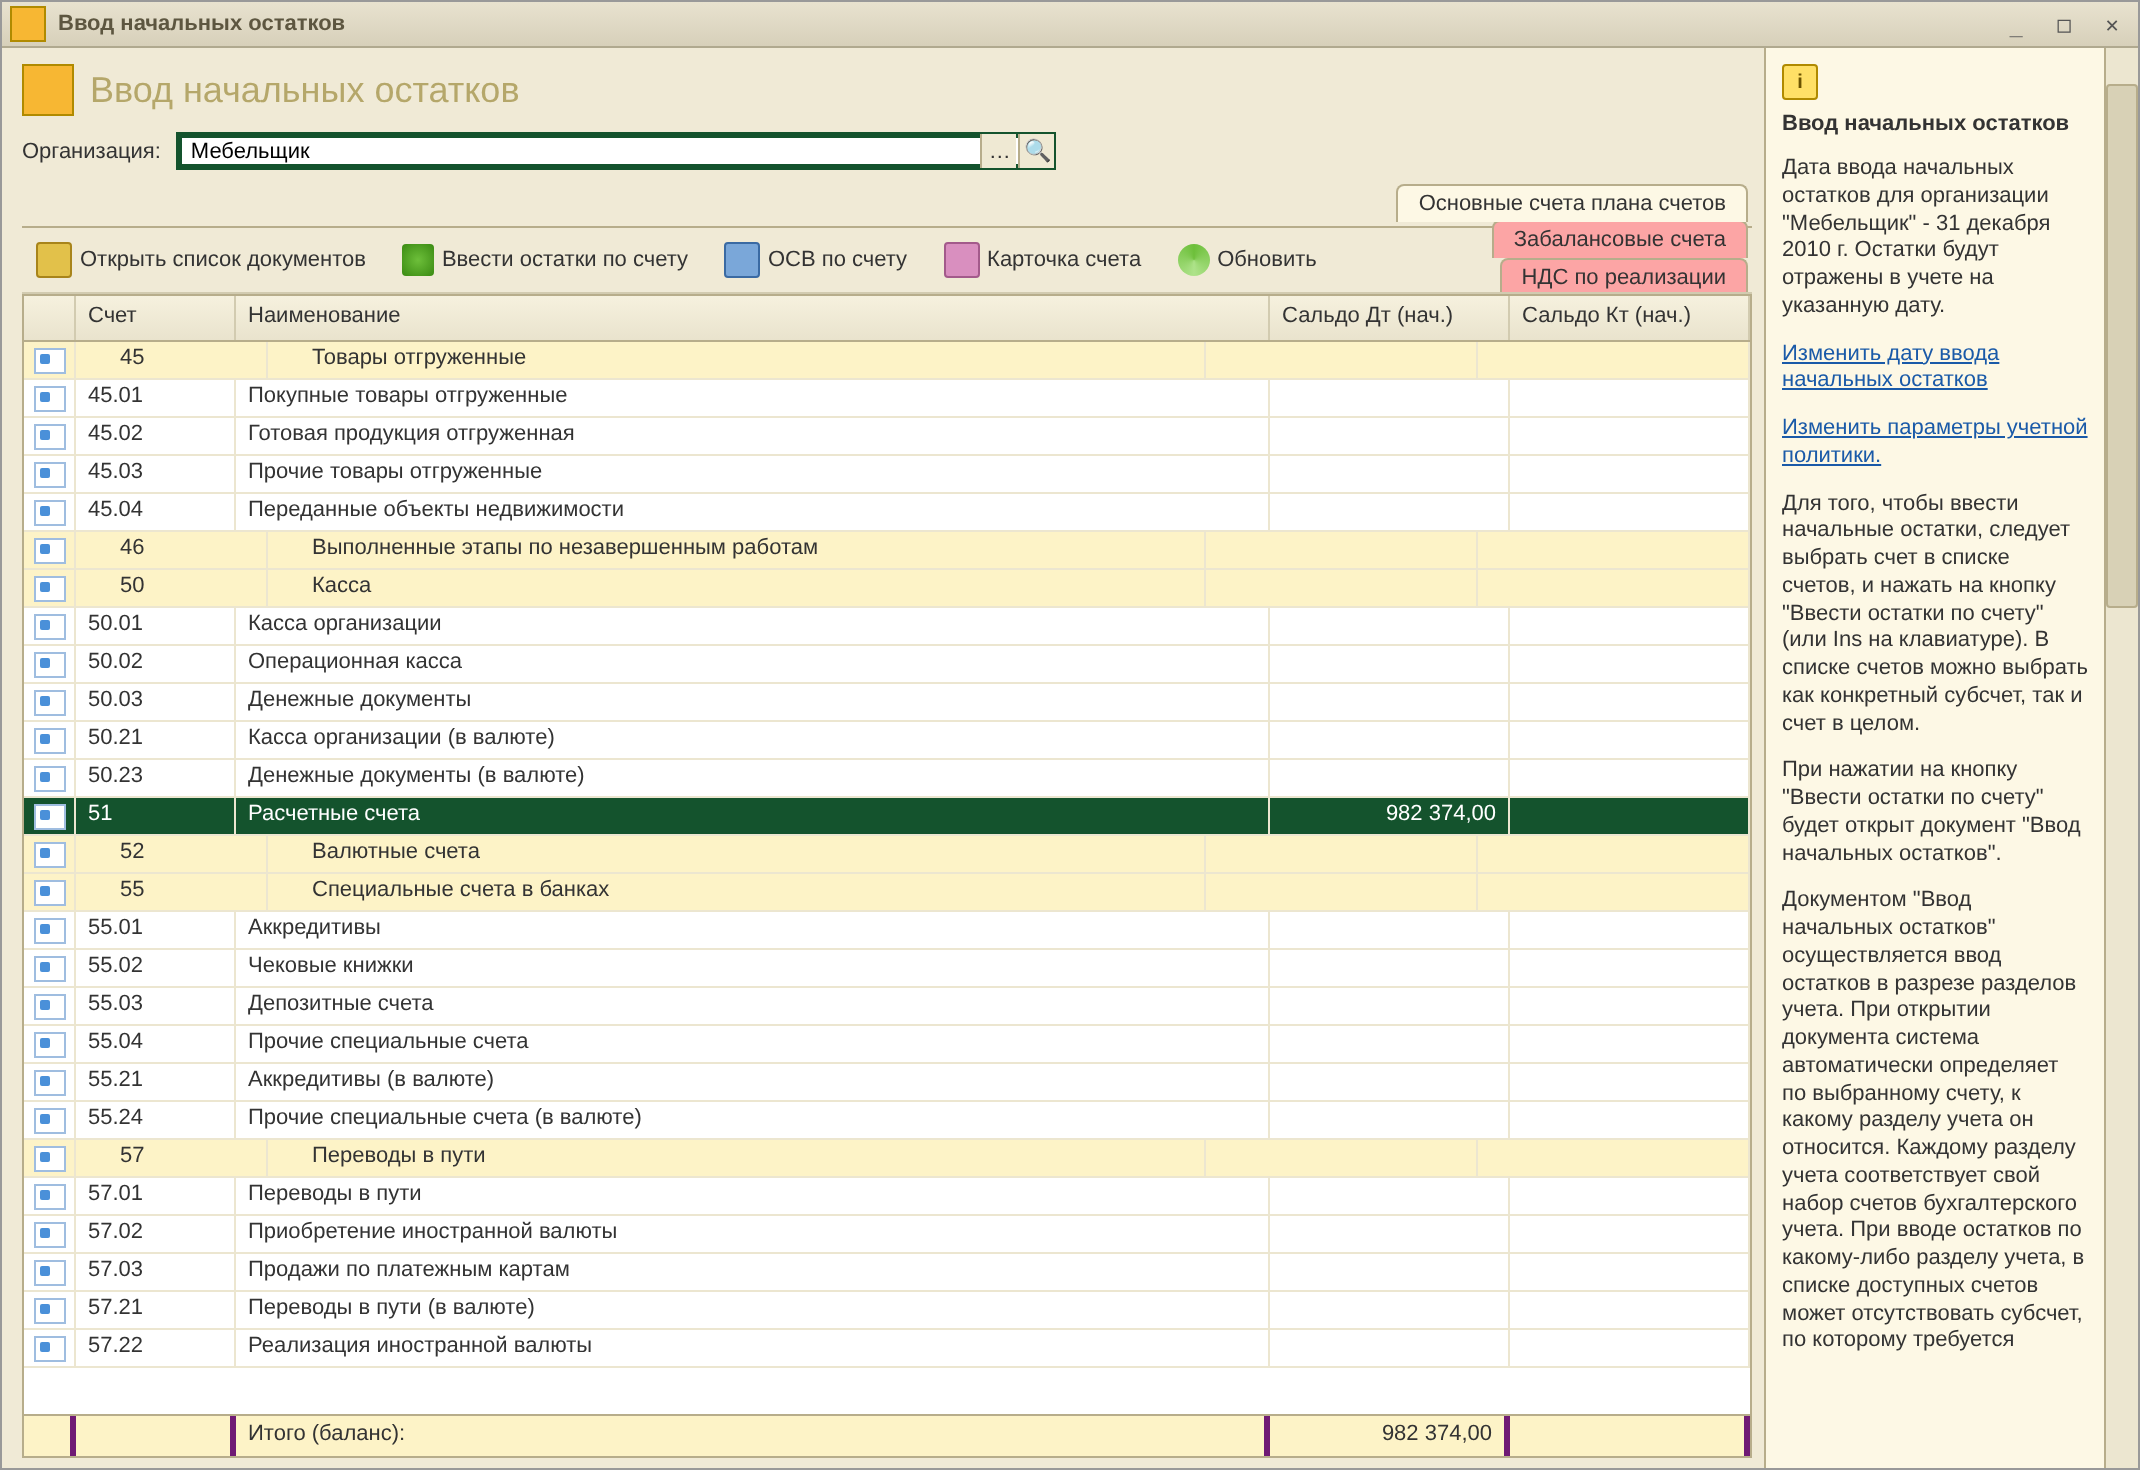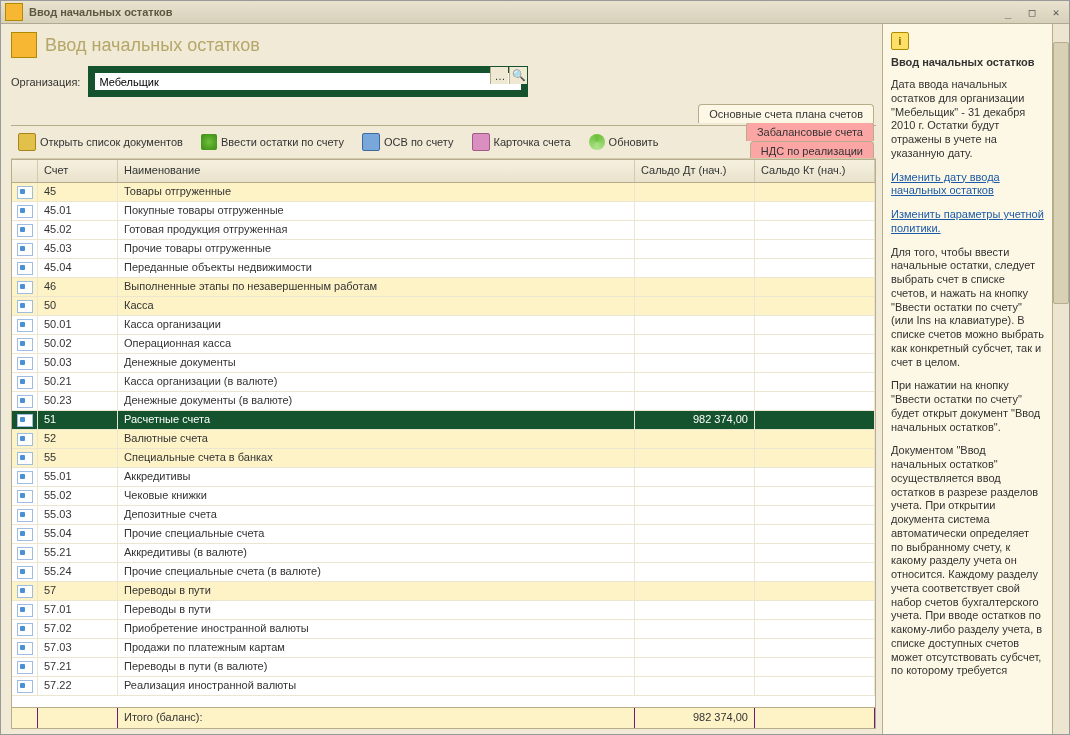--- a/index.html
+++ b/index.html
@@ -10,21 +10,21 @@
   .titlebar .wbtns{margin-left:auto;display:flex;gap:6px;}
   .titlebar .wbtn{width:18px;height:14px;display:flex;align-items:center;justify-content:center;color:#555;cursor:pointer;font-family:monospace;}
   .content{display:flex;height:calc(100% - 22px);}
   .main{flex:1;padding:8px 6px 6px 10px;box-sizing:border-box;display:flex;flex-direction:column;min-width:0;}
   .ptitle{display:flex;align-items:center;gap:8px;margin-bottom:8px;}
   .ptitle .picon{width:24px;height:24px;background:#f7b733;border:1px solid #b08a00;}
   .ptitle .ptext{font-size:18px;color:#b5a76a;font-weight:normal;}
   .orgrow{display:flex;align-items:center;gap:8px;margin-bottom:6px;}
   .orgrow label{color:#333;}
   .org-input{position:relative;width:440px;}
-  .org-input input{width:100%;height:31px;border:7px solid #14532d;padding:1px 40px 1px 4px;box-sizing:border-box;font:inherit;}
+  .org-input input{width:100%;height:19px;border:3px solid #14532d;padding:1px 40px 1px 4px;box-sizing:border-box;font:inherit;}
   .org-input .btn-dots{position:absolute;right:20px;top:1px;width:17px;height:17px;background:#efe9d3;border-left:1px solid #b7ad8b;display:flex;align-items:center;justify-content:center;cursor:pointer;}
   .org-input .btn-mag{position:absolute;right:1px;top:1px;width:17px;height:17px;background:#efe9d3;border-left:1px solid #b7ad8b;display:flex;align-items:center;justify-content:center;cursor:pointer;}
   .tabs{display:flex;align-items:flex-end;height:22px;border-bottom:1px solid #b7ad8b;flex-direction:column;}
   .tab{padding:3px 10px;border:1px solid #b7ad8b;border-bottom:none;margin-right:2px;border-radius:4px 4px 0 0;background:#fca5a5;cursor:pointer;color:#333;}
   .tab.active{background:#fdf8e5;position:relative;top:1px;}
   .toolbar{display:flex;align-items:center;gap:4px;padding:4px 0;border-bottom:1px solid #d2cbb0;flex-wrap:wrap;}
   .tbtn{display:flex;align-items:center;gap:4px;padding:2px 6px;border:1px solid transparent;border-radius:3px;cursor:pointer;}
   .ticon-s{width:16px;height:16px;display:inline-block;border-radius:2px;}
   .i-add{background:radial-gradient(#6dbf3a,#3a8a12);}
   .i-open{background:#e2c14a;border:1px solid #a8841a;}
@@ -34,29 +34,29 @@
   .grid-wrap{flex:1;border:1px solid #b7ad8b;background:#fff;display:flex;flex-direction:column;min-height:0;}
   .grid-head{display:flex;background:linear-gradient(#f6f1de,#e9e3cd);border-bottom:1px solid #b7ad8b;height:22px;}
   .gh-cell{border-right:1px solid #d2cbb0;padding:4px 6px;box-sizing:border-box;color:#333;font-weight:normal;}
   .c-ico{width:26px;flex:none;}
   .c-acct{width:80px;flex:none;}
   .c-name{flex:1;min-width:0;}
   .c-dt{width:120px;flex:none;text-align:left;}
   .c-kt{width:120px;flex:none;text-align:left;}
   .grid-body{flex:1;overflow:auto;}
   .grow{display:flex;height:18px;border-bottom:1px solid #ece6d0;align-items:stretch;cursor:default;}
-  .grow.hl{background:#fdf3c7;}
+  .grow.hl{background:#fdf3c7;gap:16px;}
   .grow.sel{background:#14532d;color:#fff;}
   .gc{padding:2px 6px;box-sizing:border-box;border-right:1px solid #ece6d0;white-space:nowrap;overflow:hidden;text-overflow:ellipsis;}
   .gc.c-ico{display:flex;align-items:center;justify-content:center;padding:0;}
   .row-ico{width:14px;height:11px;background:#fff;border:1px solid #9fbde0;position:relative;}
   .row-ico::after{content:"";position:absolute;left:2px;top:2px;width:5px;height:5px;background:#4a90d9;border-radius:1px;}
   .gc.c-dt,.gc.c-kt{text-align:right;}
   .grid-foot{display:flex;height:20px;background:#fdf3c7;border-top:1px solid #b7ad8b;}
-  .gf{padding:3px 6px;box-sizing:border-box;border-right:1px solid #701a75;}
+  .gf{padding:3px 6px;box-sizing:border-box;border-right:3px solid #701a75;}
   .gf.c-dt,.gf.c-kt{text-align:right;font-weight:normal;}
   .help{width:170px;flex:none;border-left:1px solid #b7ad8b;background:#fdf8e5;padding:8px 8px;box-sizing:border-box;overflow:auto;}
   .help .infoicon{width:16px;height:16px;background:#ffe066;border:1px solid #b08a00;border-radius:2px;display:flex;align-items:center;justify-content:center;font-weight:bold;color:#6b5300;font-size:10px;margin-bottom:6px;}
   .help h4{font-size:11px;font-weight:bold;margin:0 0 10px 0;color:#333;}
   .help p{margin:0 0 10px 0;line-height:1.25;}
   .help a{color:#1a5aa8;text-decoration:underline;cursor:pointer;}
   .side-scroll{width:16px;flex:none;background:#ece6d0;border-left:1px solid #b7ad8b;}
   .side-scroll .thumb{width:14px;height:260px;margin:18px auto;background:#d8d1b6;border:1px solid #b7ad8b;border-radius:2px;}
 </style>
 </head>

